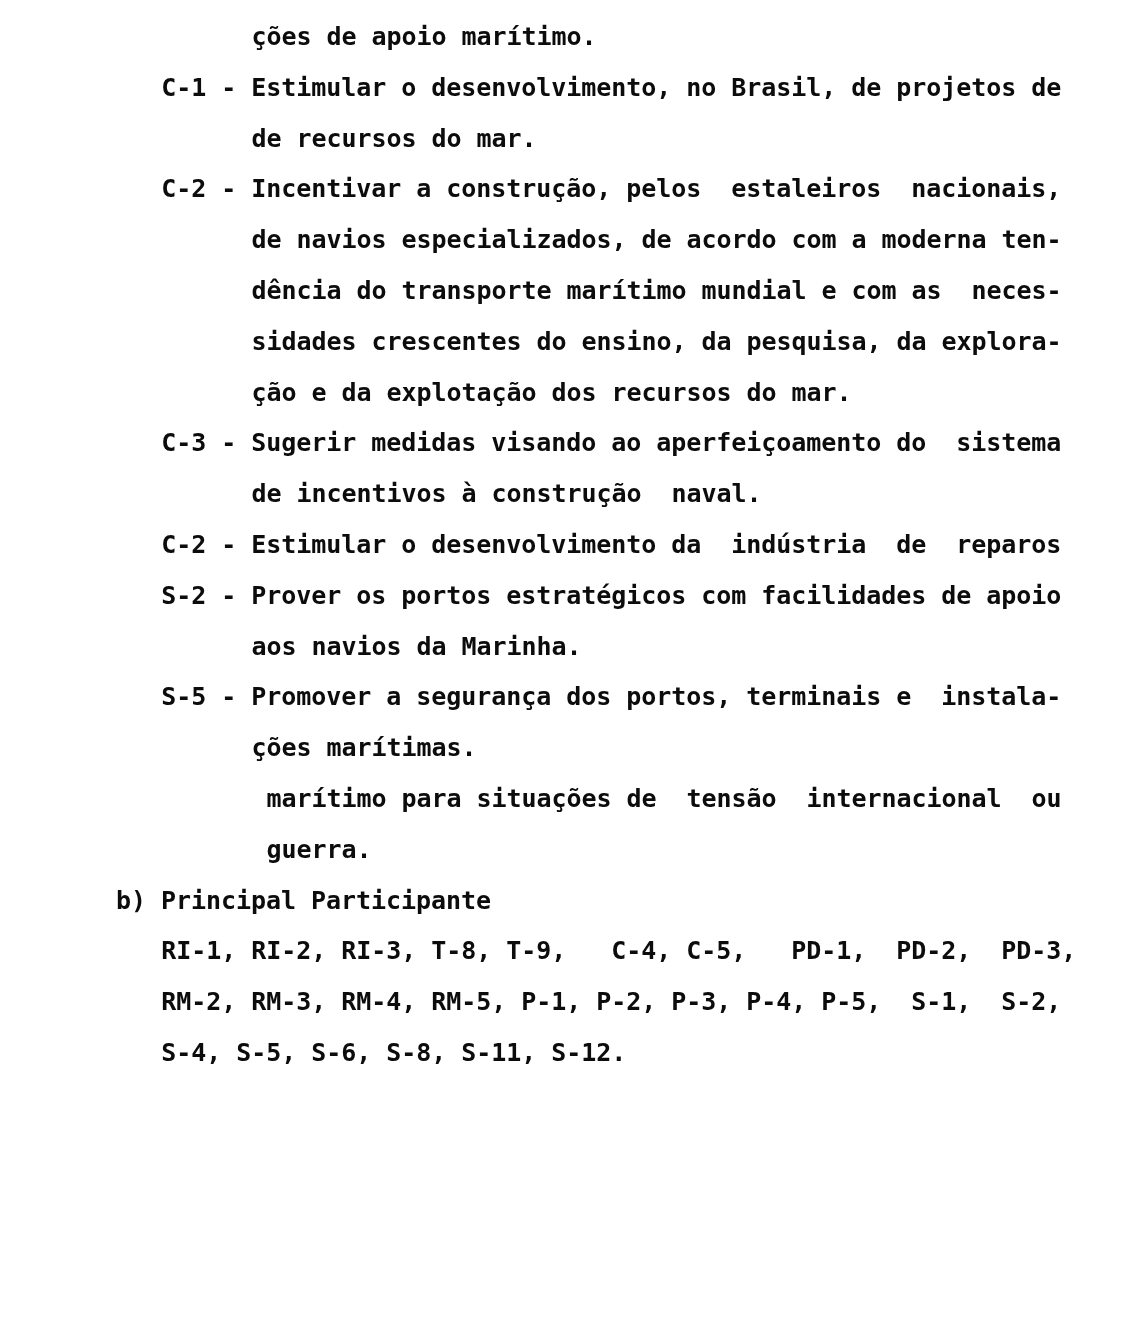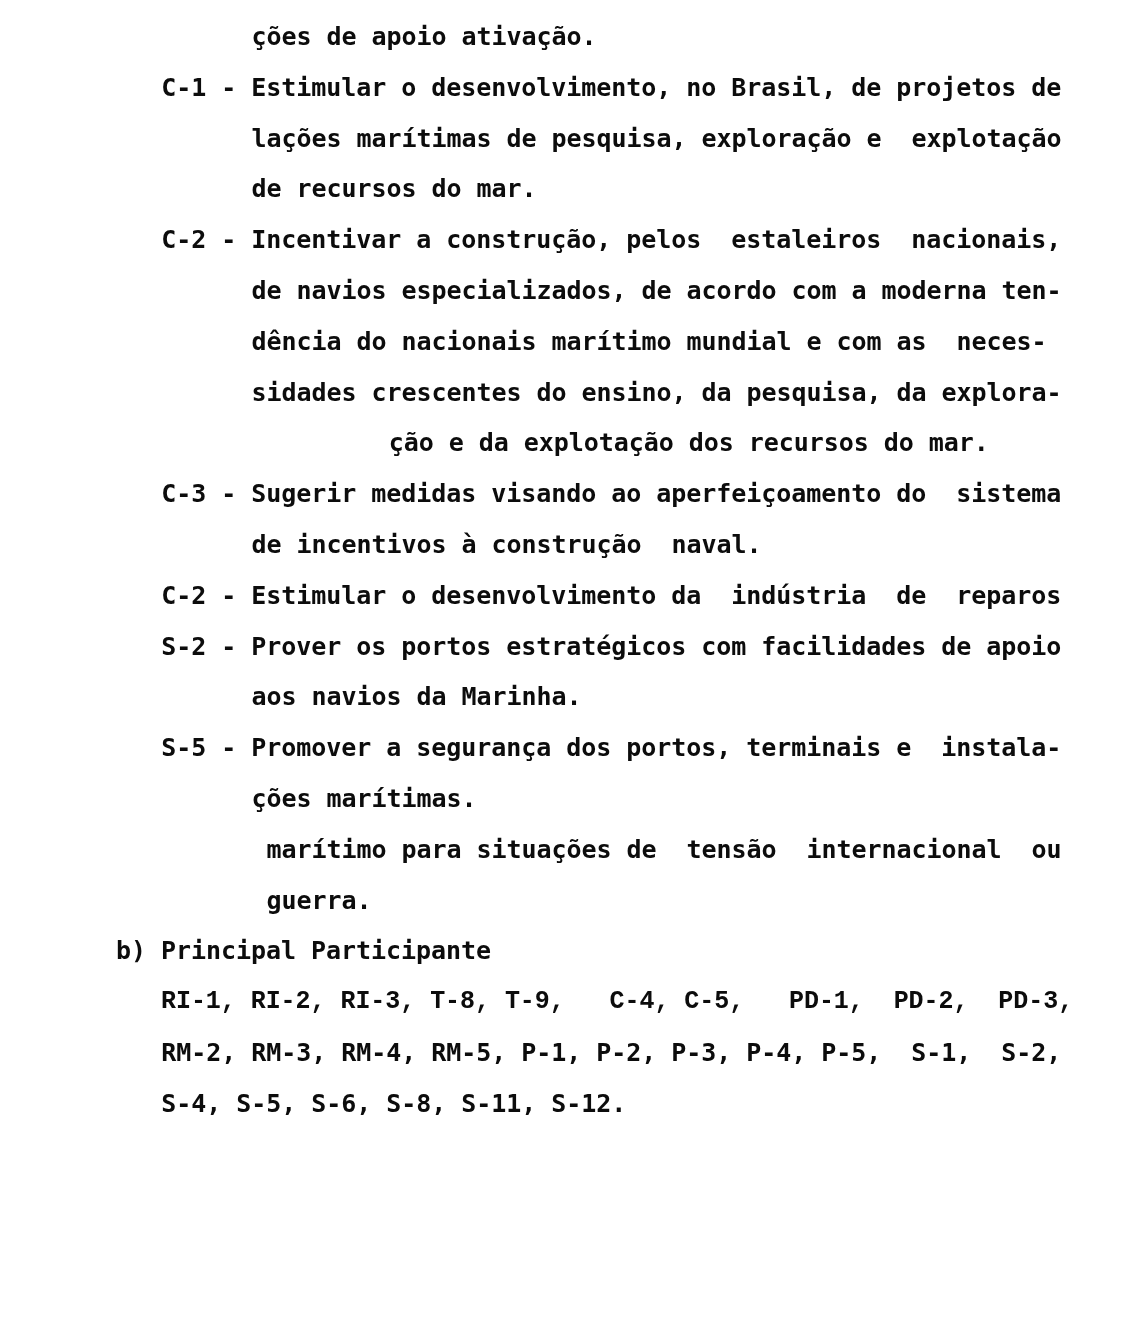--- a/index.html
+++ b/index.html
@@ -33,36 +33,35 @@
     line-height: 50.8px;
     height: 50.8px;
     letter-spacing: -0.05px;
   }
 </style>
 </head>
 <body>
 
 <main class="page" style="--paper: #ffffff; --ink: #0c0c0c;">
   <div class="typewritten-lines">
-      <div class="line" style="padding-left: calc(9ch);">ções de apoio ativação.</div>
+      <div class="line" style="padding-left: calc(9ch);">ções de apoio marítimo.</div>
       <div class="line" style="padding-left: calc(3ch);">C-1 - Estimular o desenvolvimento, no Brasil, de projetos de</div>
-      <div class="line" style="padding-left: calc(9ch);">lações marítimas de pesquisa, exploração e  explotação</div>
       <div class="line" style="padding-left: calc(9ch);">de recursos do mar.</div>
       <div class="line" style="padding-left: calc(3ch);">C-2 - Incentivar a construção, pelos  estaleiros  nacionais,</div>
       <div class="line" style="padding-left: calc(9ch);">de navios especializados, de acordo com a moderna ten-</div>
-      <div class="line" style="padding-left: calc(9ch);">dência do nacionais marítimo mundial e com as  neces-</div>
+      <div class="line" style="padding-left: calc(9ch);">dência do transporte marítimo mundial e com as  neces-</div>
       <div class="line" style="padding-left: calc(9ch);">sidades crescentes do ensino, da pesquisa, da explora-</div>
-      <div class="line" style="padding-left: calc(9ch); text-align: center;">ção e da explotação dos recursos do mar.</div>
+      <div class="line" style="padding-left: calc(9ch);">ção e da explotação dos recursos do mar.</div>
       <div class="line" style="padding-left: calc(3ch);">C-3 - Sugerir medidas visando ao aperfeiçoamento do  sistema</div>
       <div class="line" style="padding-left: calc(9ch);">de incentivos à construção  naval.</div>
       <div class="line" style="padding-left: calc(3ch);">C-2 - Estimular o desenvolvimento da  indústria  de  reparos</div>
       <div class="line" style="padding-left: calc(3ch);">S-2 - Prover os portos estratégicos com facilidades de apoio</div>
       <div class="line" style="padding-left: calc(9ch);">aos navios da Marinha.</div>
       <div class="line" style="padding-left: calc(3ch);">S-5 - Promover a segurança dos portos, terminais e  instala-</div>
       <div class="line" style="padding-left: calc(9ch);">ções marítimas.</div>
       <div class="line" style="padding-left: calc(10ch);">marítimo para situações de  tensão  internacional  ou</div>
       <div class="line" style="padding-left: calc(10ch);">guerra.</div>
       <div class="line" style="padding-left: calc(0ch);">b) Principal Participante</div>
-      <div class="line" style="padding-left: calc(3ch); font-family: Liberation Mono, monospace;">RI-1, RI-2, RI-3, T-8, T-9,   C-4, C-5,   PD-1,  PD-2,  PD-3,</div>
+      <div class="line" style="padding-left: calc(3ch);">RI-1, RI-2, RI-3, T-8, T-9,   C-4, C-5,   PD-1,  PD-2,  PD-3,</div>
       <div class="line" style="padding-left: calc(3ch);">RM-2, RM-3, RM-4, RM-5, P-1, P-2, P-3, P-4, P-5,  S-1,  S-2,</div>
       <div class="line" style="padding-left: calc(3ch);">S-4, S-5, S-6, S-8, S-11, S-12.</div>
     </div>
 </main>
 
 </body></html>

